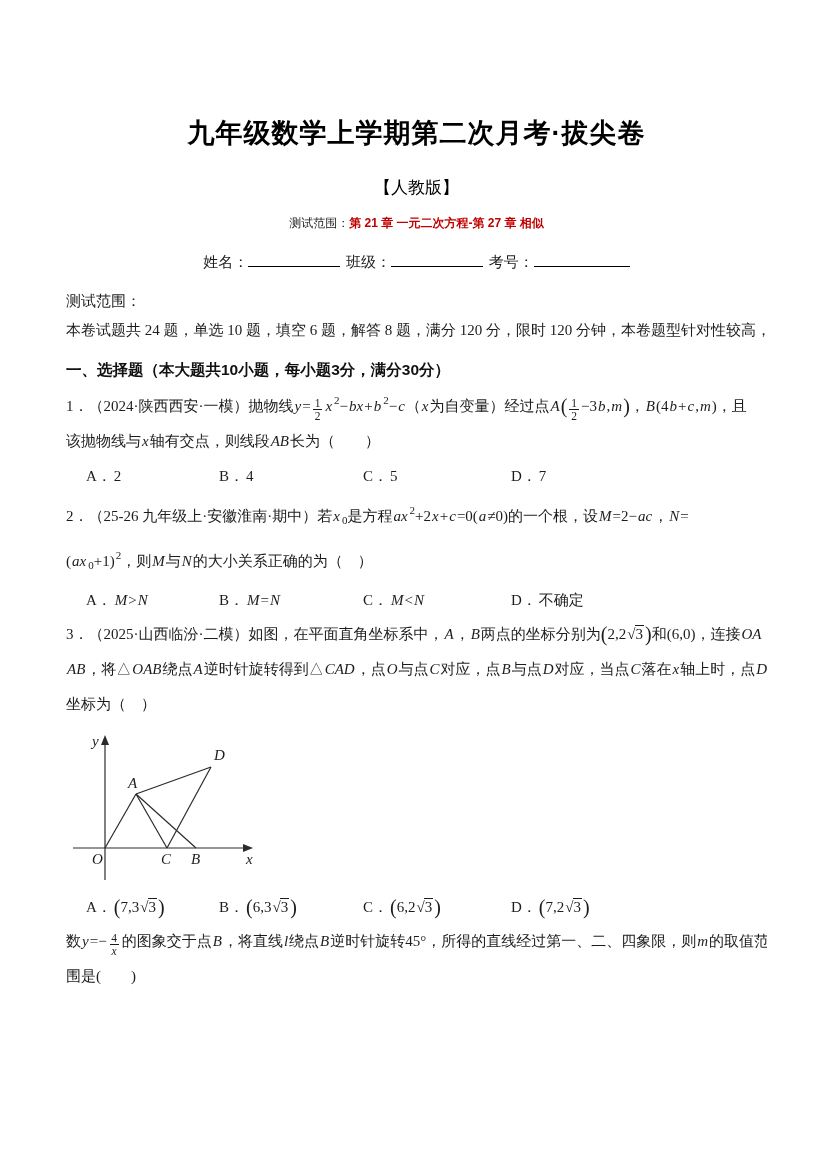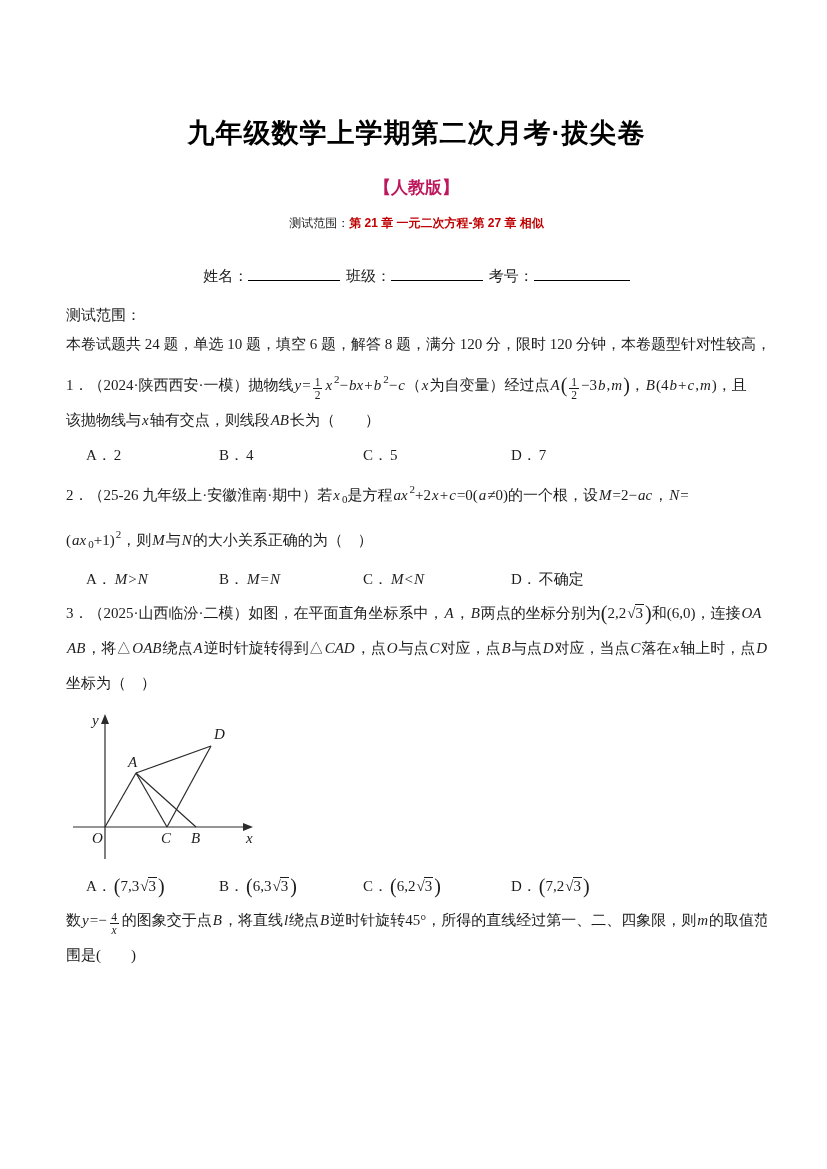--- a/index.html
+++ b/index.html
@@ -10,26 +10,26 @@
   }
   .content{padding:0 60px 0 66px;}
   .line{white-space:nowrap;overflow:hidden;}
 
   .title{
     font-family:"Liberation Sans", sans-serif;font-weight:700;
     font-size:27px;line-height:42px;text-align:center;margin-top:112px;
     letter-spacing:1px;color:#000000;
   }
   .edition{
-    font-family:"Liberation Sans", sans-serif;font-weight:700;
-    font-size:17px;line-height:24px;text-align:center;margin-top:22px;color:#be185d;
+    font-family:"Liberation Sans", sans-serif;font-weight:400;
+    font-size:17px;line-height:24px;text-align:center;margin-top:22px;color:#000000;
   }
   .scope{font-size:12px;line-height:23px;text-align:center;margin-top:12px;}
   .scope .red{color:#c00000;font-weight:700;font-family:"Liberation Sans", sans-serif;}
-  .idrow{font-size:15px;line-height:23px;text-align:center;margin-top:30px;}
+  .idrow{font-size:15px;line-height:23px;text-align:center;margin-top:16px;}
   .blank{display:inline-block;border-bottom:1px solid #000;height:15px;vertical-align:baseline;}
   .b1{width:92px;margin-right:2px;}
   .b2{width:92px;margin-right:2px;}
   .b3{width:96px;}
 
   .info-title{font-size:15px;line-height:24px;margin-top:15px;}
   .para{font-size:15px;line-height:35px;}
   .sec-heading{
     font-family:"Liberation Sans", sans-serif;font-weight:700;
     font-size:15.5px;line-height:27px;margin-top:8px;color:#111;
@@ -73,20 +73,21 @@
 
   <div class="idrow line">
     <span>姓名：</span><span class="blank b1"></span>
     <span>班级：</span><span class="blank b2"></span>
     <span>考号：</span><span class="blank b3"></span>
   </div>
 
   <div class="info-title line">测试范围：</div>
   <div class="para line">本卷试题共 24 题，单选 10 题，填空 6 题，解答 8 题，满分 120 分，限时 120 分钟，本卷题型针对性较高，覆盖</div>
 
+  <div class="sec-heading line">一、选择题（本大题共10小题，每小题3分，满分30分）</div>
 
   <div class="qline line"><span>1．（2024·陕西西安·一模）抛物线</span><span class="it">y</span><span>=</span><span class="frac"><span class="num">1</span><span class="den">2</span></span><span class="it">x</span><span class="sup">2</span><span>−</span><span class="it">bx</span><span>+</span><span class="it">b</span><span class="sup">2</span><span>−</span><span class="it">c</span><span>（</span><span class="it">x</span><span>为自变量）经过点</span><span class="it">A</span><span class="big">(</span><span class="frac"><span class="num">1</span><span class="den">2</span></span><span>−3</span><span class="it">b</span><span>,</span><span class="it">m</span><span class="big">)</span><span>，</span><span class="it">B</span><span>(4</span><span class="it">b</span><span>+</span><span class="it">c</span><span>,</span><span class="it">m</span><span>)</span><span>，且</span></div>
   <div class="qline line"><span>该抛物线与</span><span class="it">x</span><span>轴有交点，则线段</span><span class="it">AB</span><span>长为（　　）</span></div>
   <div class="opts line">
     <span class="opt ow1"><span class="opt-label">A．</span><span><span>2</span></span></span><span class="opt ow2"><span class="opt-label">B．</span><span><span>4</span></span></span><span class="opt ow3"><span class="opt-label">C．</span><span><span>5</span></span></span><span class="opt"><span class="opt-label">D．</span><span><span>7</span></span></span>
   </div>
 
   <div class="qline line"><span>2．（25-26 九年级上·安徽淮南·期中）若</span><span class="it">x</span><span class="sub">0</span><span>是方程</span><span class="it">ax</span><span class="sup">2</span><span>+2</span><span class="it">x</span><span>+</span><span class="it">c</span><span>=0(</span><span class="it">a</span><span>≠0)</span><span>的一个根，设</span><span class="it">M</span><span>=2−</span><span class="it">ac</span><span>，</span><span class="it">N</span><span>=</span></div>
   <div class="qline line"><span>(</span><span class="it">ax</span><span class="sub">0</span><span>+1)</span><span class="sup">2</span><span>，则</span><span class="it">M</span><span>与</span><span class="it">N</span><span>的大小关系正确的为（　）</span></div>
   <div class="opts line">

